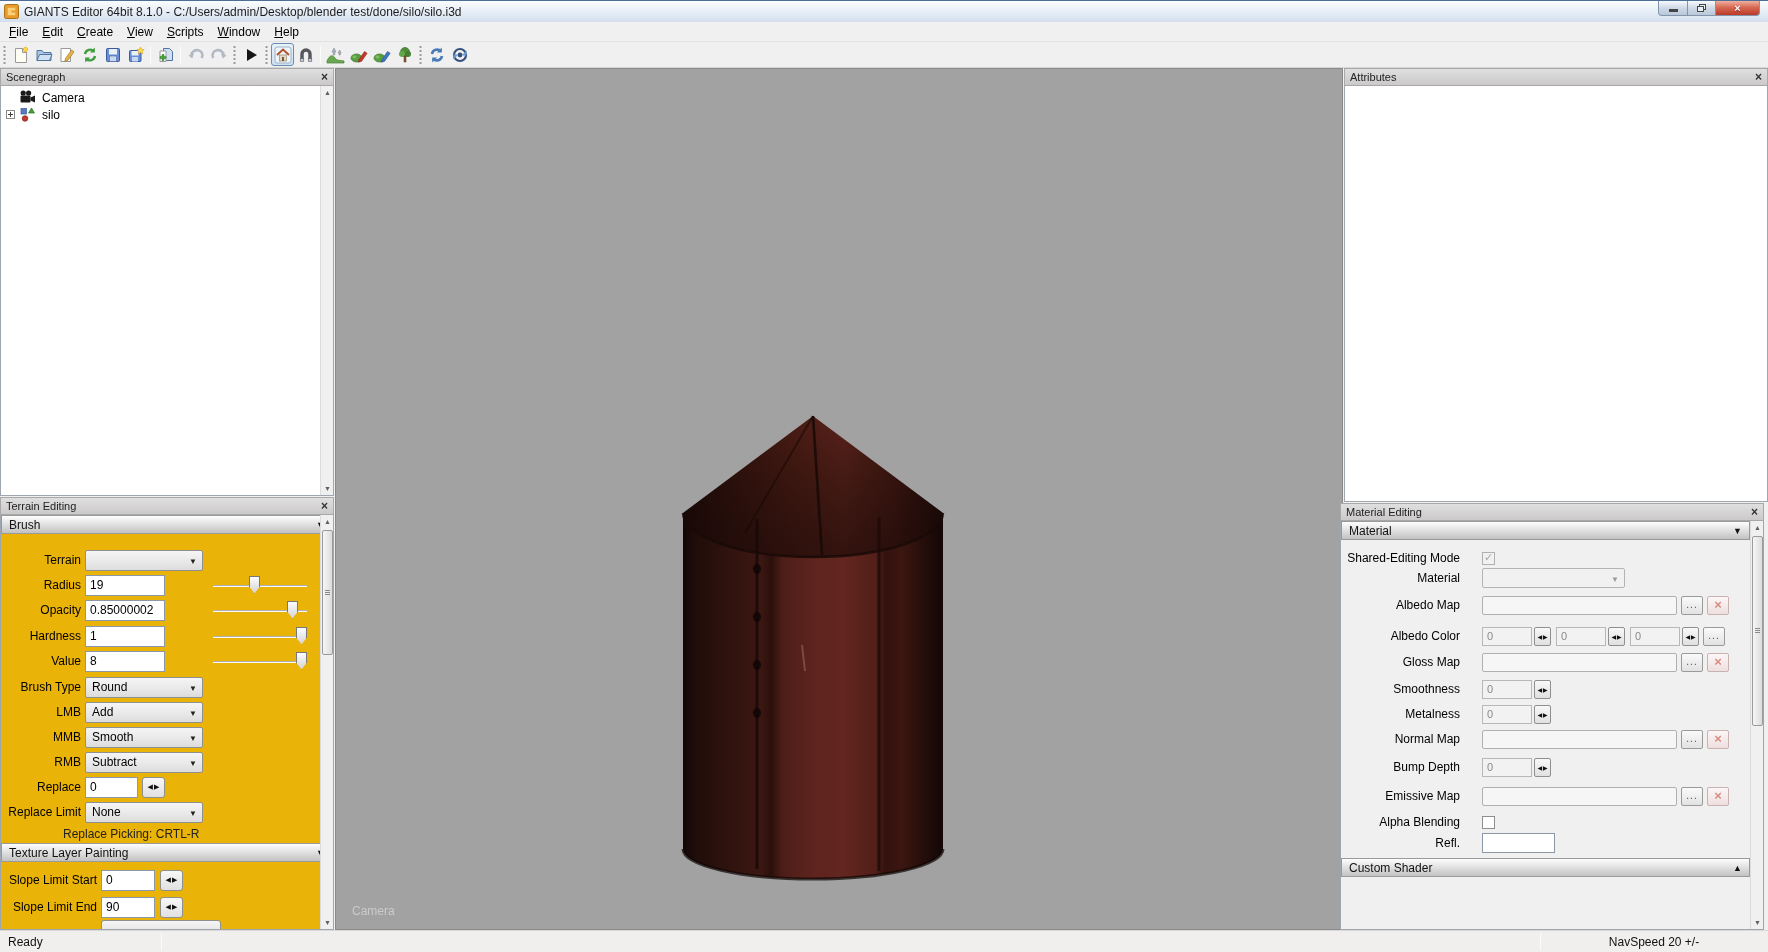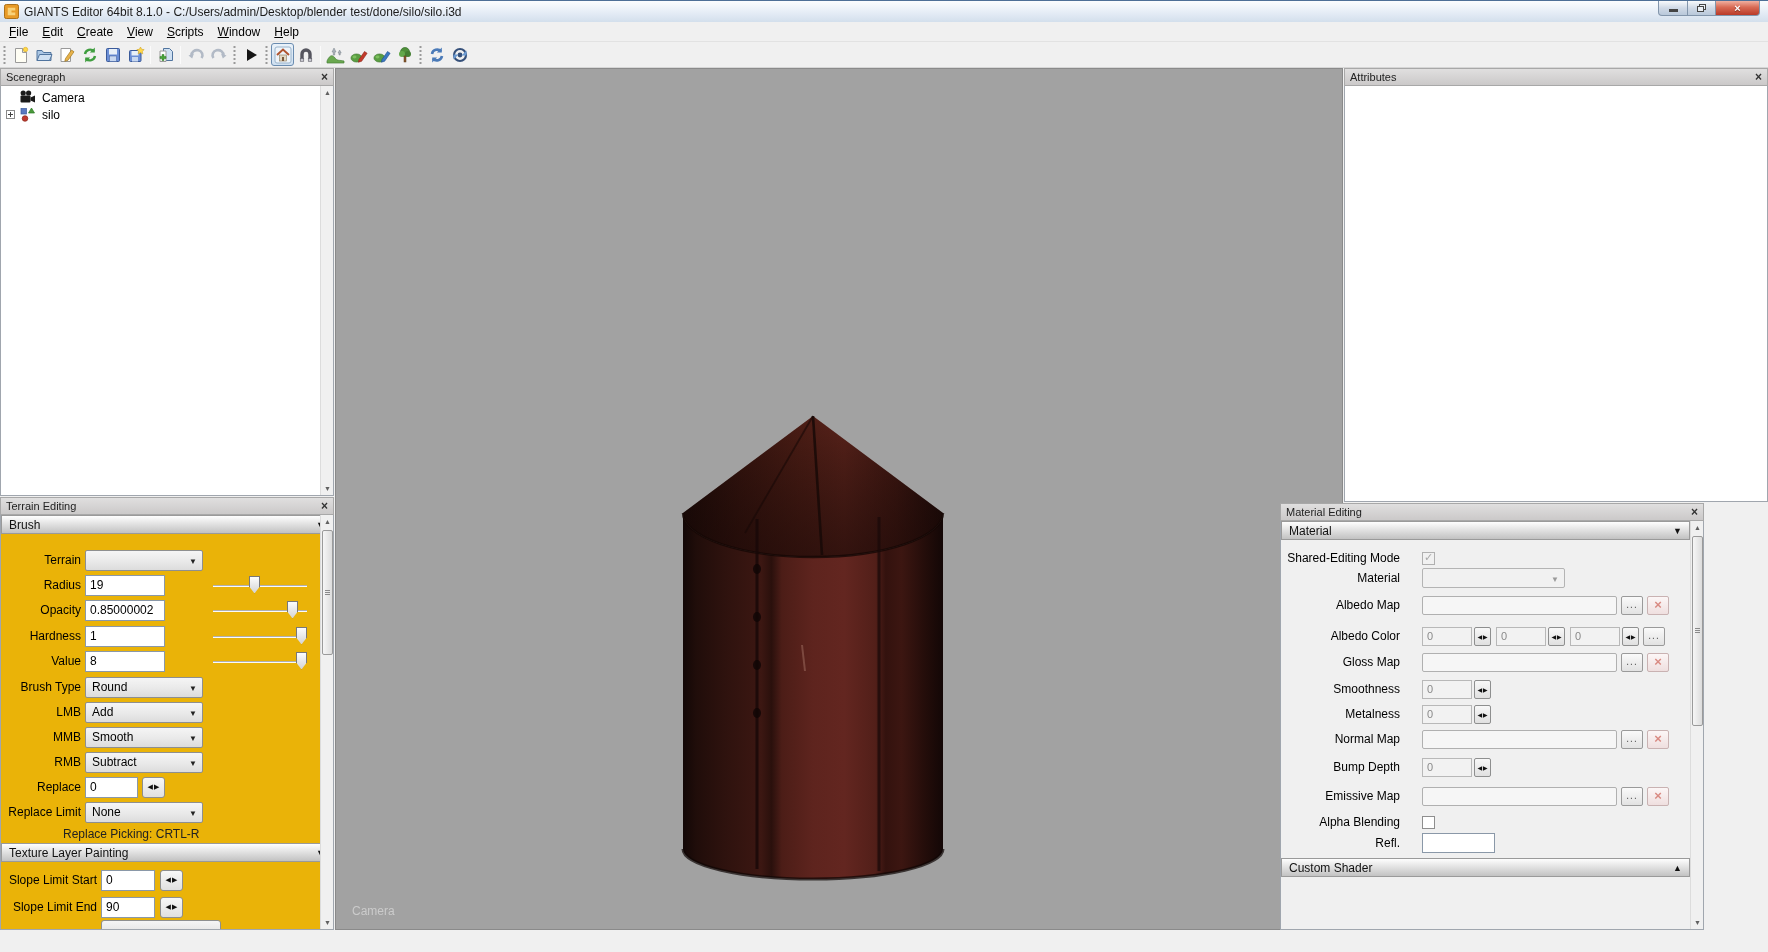--- a/index.html
+++ b/index.html
@@ -541,21 +541,21 @@
     </div>
 
     <div class="dock" id="attributes" style="left:1344px; top:0; width:424px; height:434px;">
       <div class="dock-h">
         <span class="t">Attributes</span>
         <span class="x">×</span>
       </div>
       <div class="dock-c" style="background:#fff;"></div>
     </div>
 
-    <div class="dock" id="material" style="left:1280px; top:435px; width:424px; height:427px;">
+    <div class="dock" id="material" style="left:1340px; top:435px; width:424px; height:427px;">
       <div class="dock-h">
         <span class="t">Material Editing</span>
         <span class="x">×</span>
       </div>
       <div class="dock-c" style="background:#f0f0f0;">
         <div class="sec-h" style="top:0; right:13px;">
           <span class="t">Material</span>
           <span class="tri">▼</span>
         </div>
 
@@ -668,14 +668,20 @@
           <div class="thumb" style="top:15px; height:190px;">
               <div class="grip"></div>
             </div>
           <div class="ar dn">▼</div>
         </div>
       </div>
     </div>
 
   </div>
 
+  <div id="statusbar">
+    <span id="status-ready">Ready</span>
+    <span class="st-sep" style="left:161px;"></span>
+    <span class="st-sep" style="left:1540px;"></span>
+    <span id="status-nav">NavSpeed 20 +/-</span>
+  </div>
 
 </div>
 
 </body></html>

